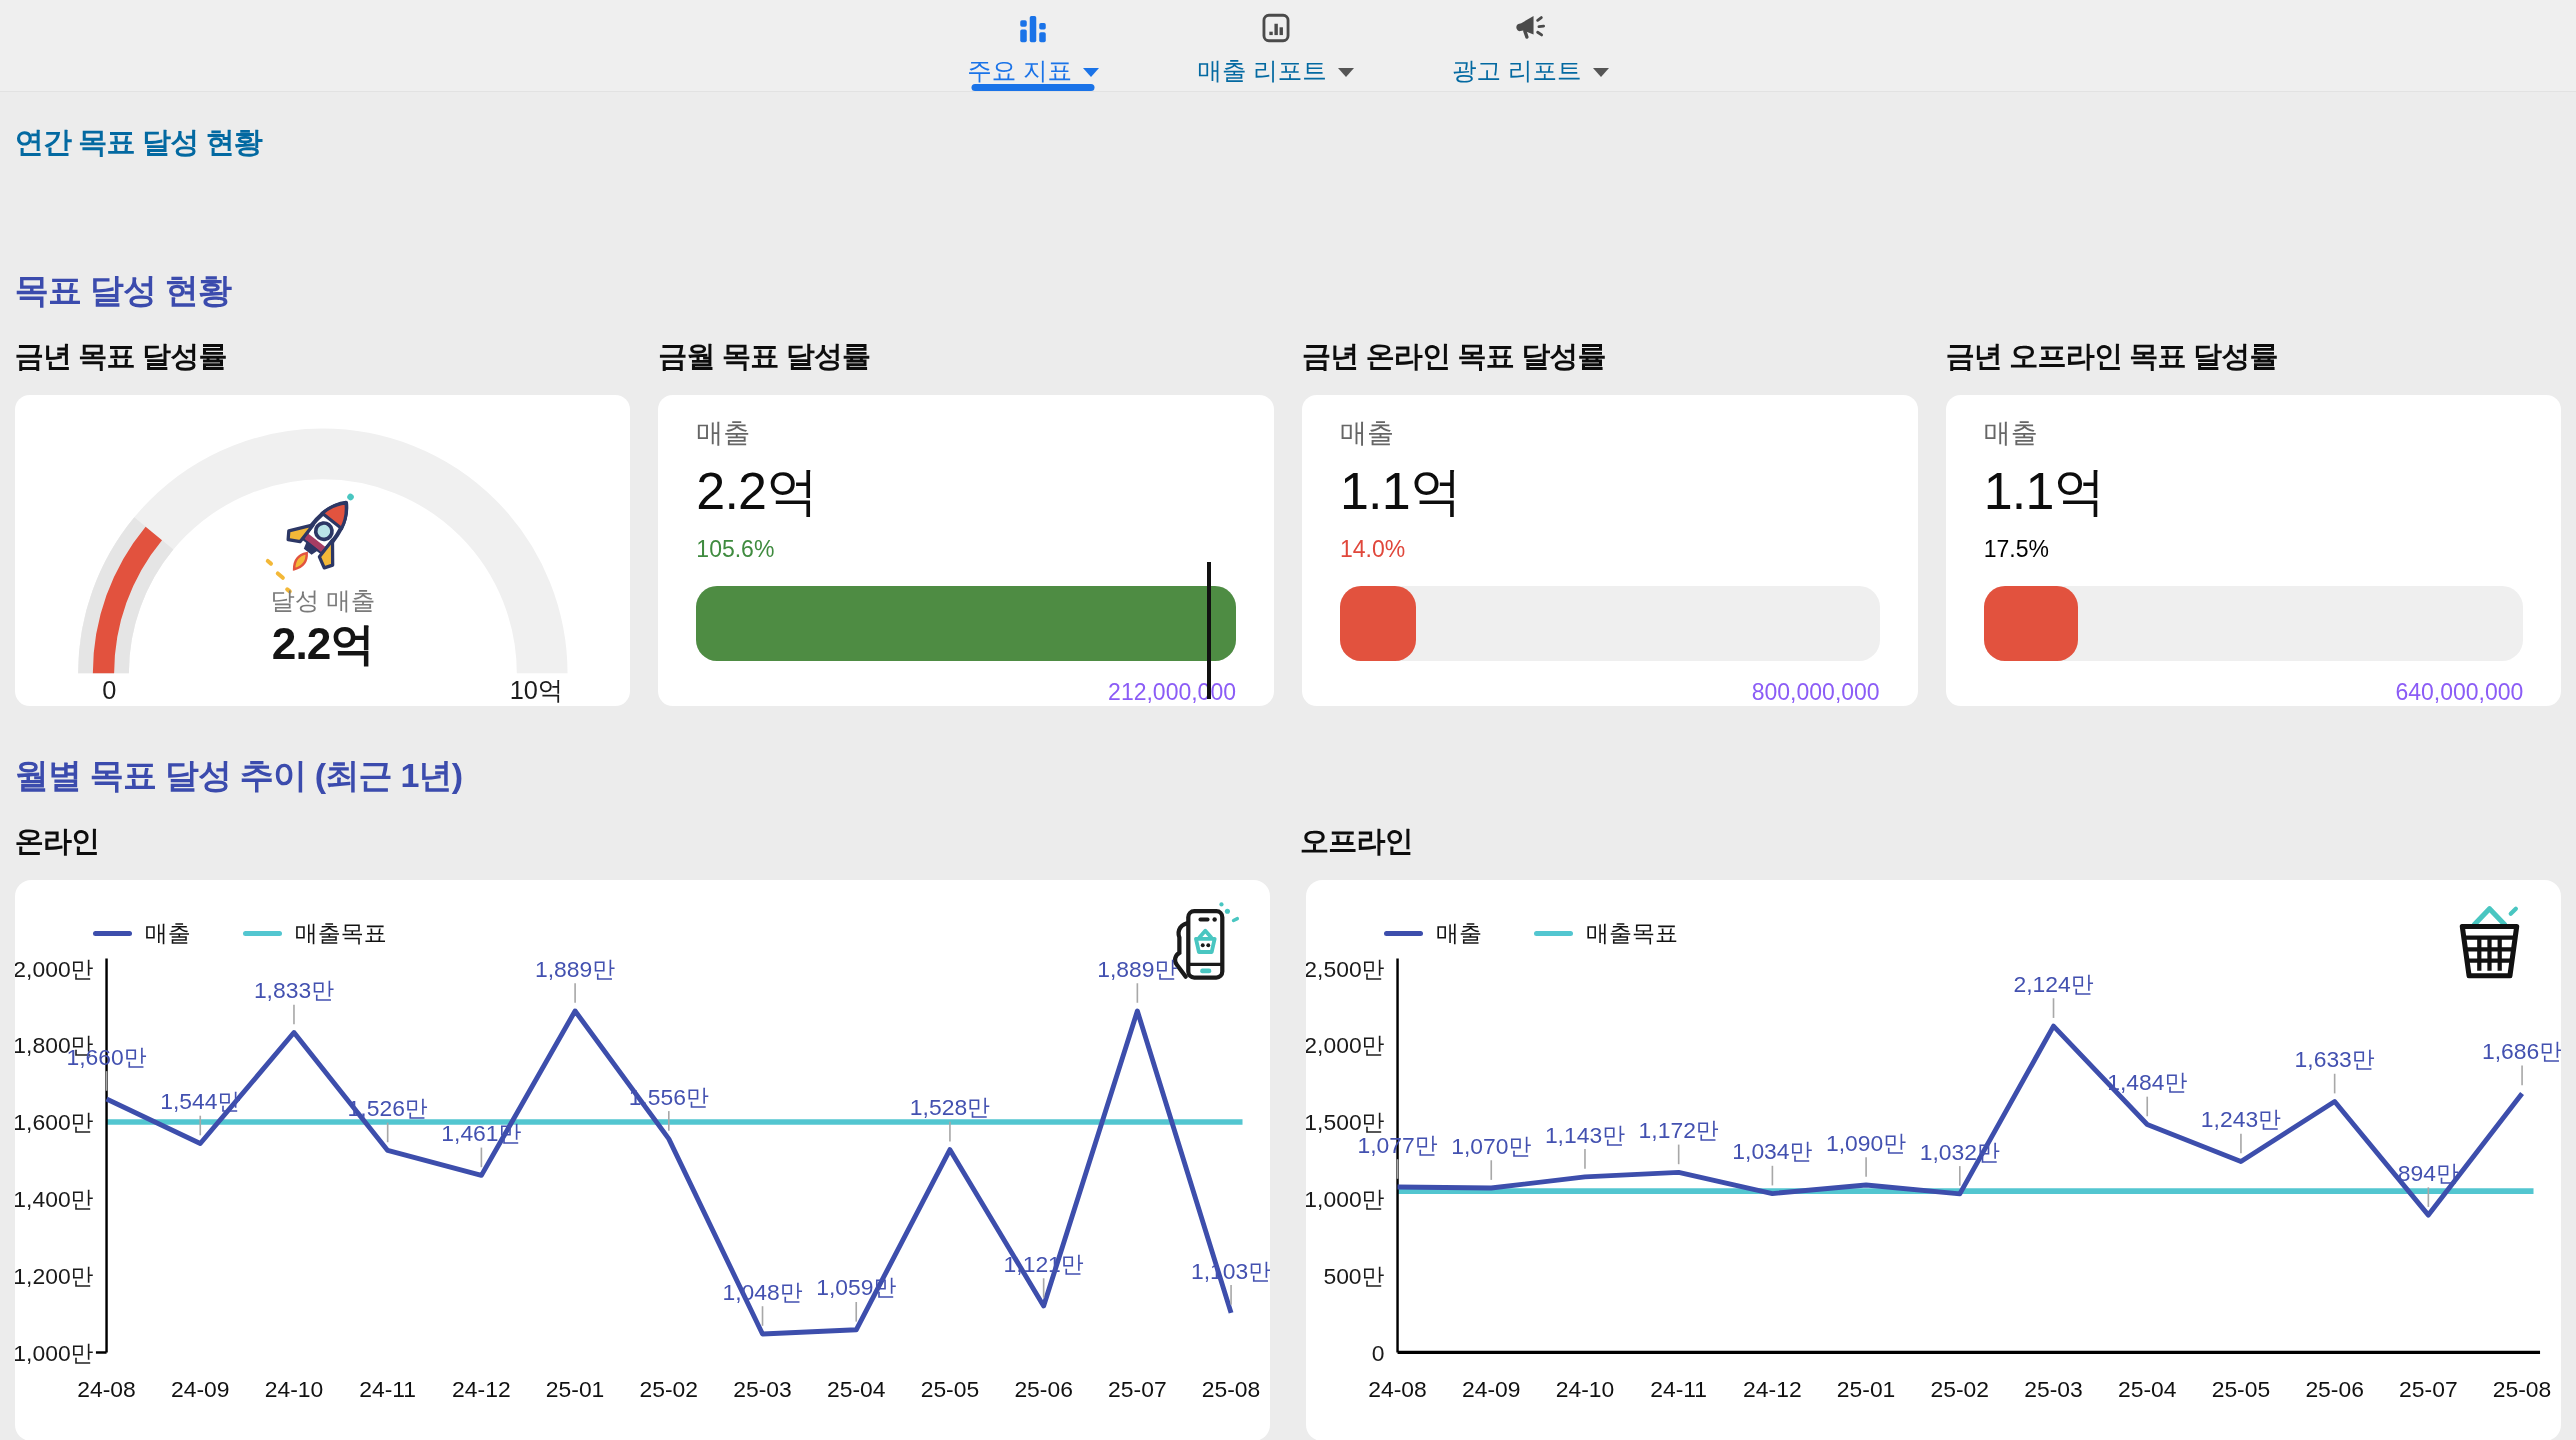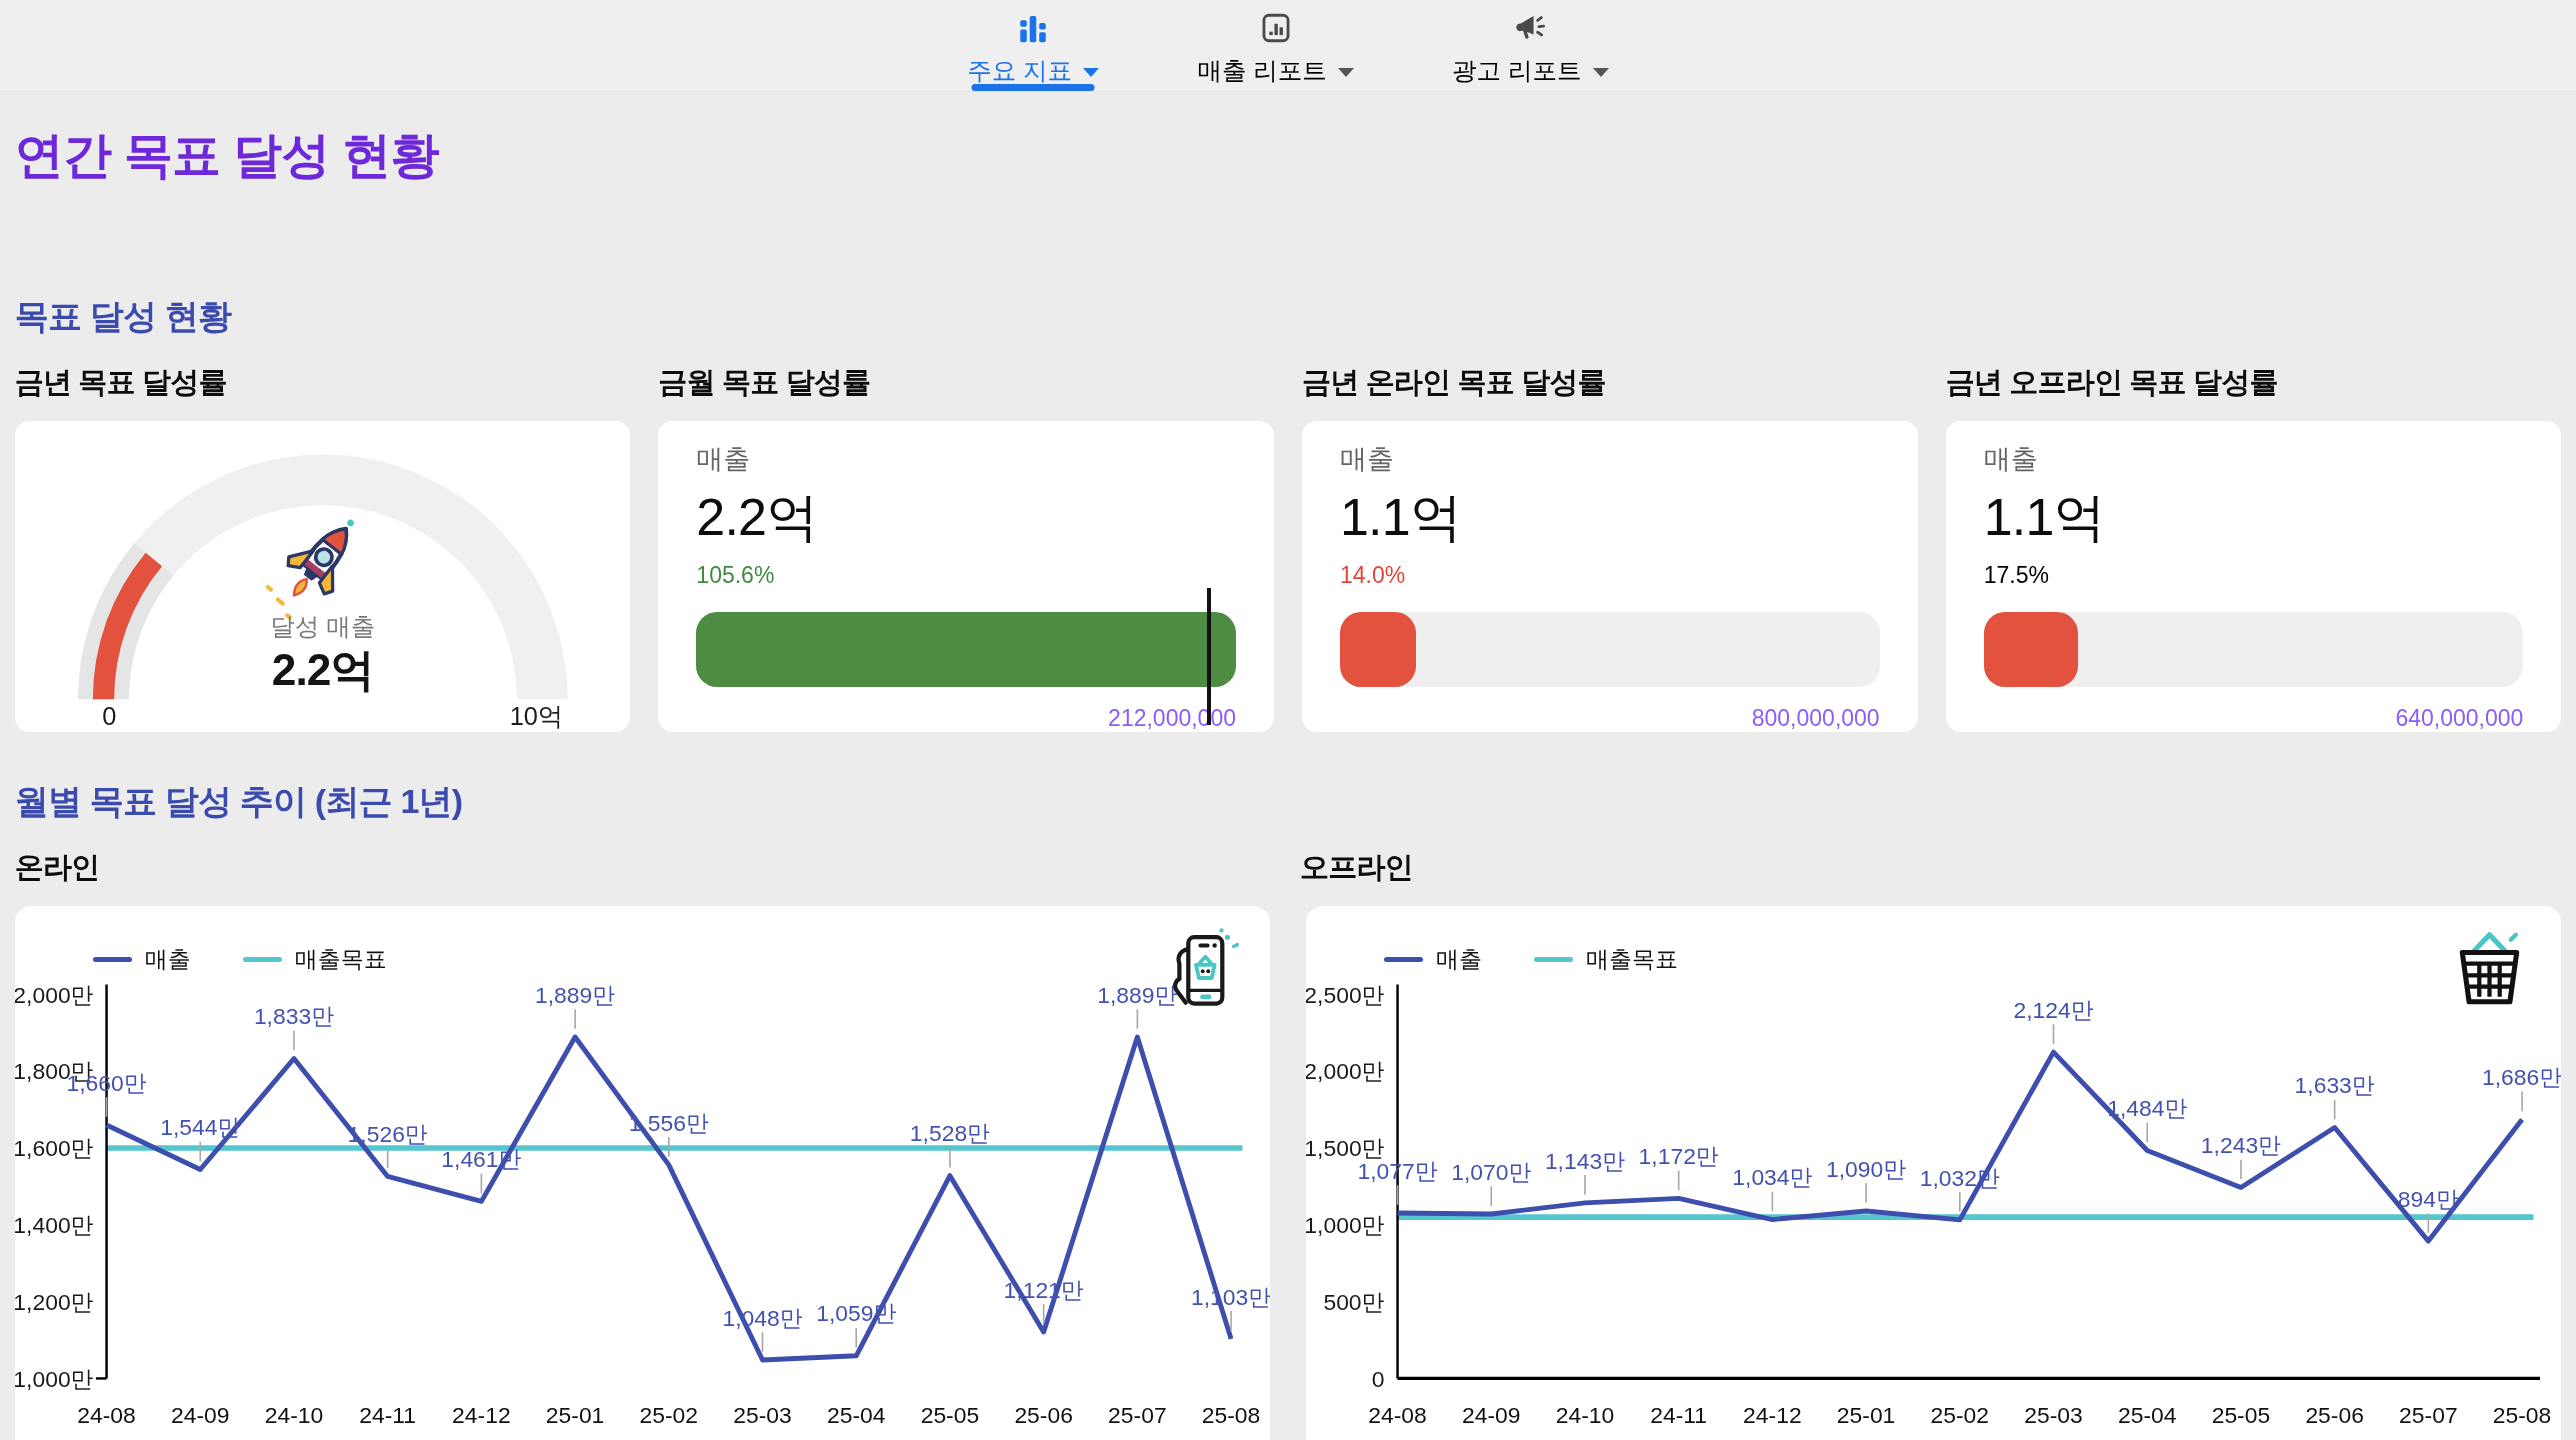--- a/index.html
+++ b/index.html
@@ -11,35 +11,35 @@
   
   .nav {
     height:92px; display:flex; justify-content:center; align-items:stretch;
     gap:98px; background:#efefef; border-bottom:0.8px solid #e2e2e2;text-align:center;
   }
   .tab {
     position:relative; display:flex; flex-direction:column; align-items:center;
     justify-content:flex-start; padding-top:11.4px; cursor:pointer; color:#444;
   }
   .tab .tab-icon { width:34px; height:34px; display:block; color:#4a4a4a; }
-  .tab .tab-label-row { display:flex; align-items:center; margin-top:8.2px; font-size:24.5px; font-weight:500; color:#000000; }
+  .tab .tab-label-row { display:flex; align-items:center; margin-top:8.2px; font-size:24.5px; font-weight:500; color:#0369a1; }
   .tab .caret {
     width:0; height:0; margin-left:11.4px; margin-top:4.9px;
     border-left:8.2px solid transparent; border-right:8.2px solid transparent;
     border-top:9.8px solid #555;
   }
   .tab.active .tab-icon, .tab.active .tab-label-row { color:#1a73e8; }
   .tab.active .caret { border-top-color:#1a73e8; }
   .tab.active::after {
     content:""; position:absolute; bottom:0; left:50%; transform:translateX(-50%);
     width:123px; height:7.4px; border-radius:4.1px; background:#1a73e8;
   }
   
   .main { padding:0 14.7px; }
-  .page-title { margin-top:31px; font-size:49px; font-weight:700; color:#6d28d9; letter-spacing:-0.8px; }
+  .page-title { margin-top:31px; font-size:29px; font-weight:700; color:#0369a1; letter-spacing:-0.8px; }
   .section-title { font-size:34px; font-weight:700; color:#3b4bad; letter-spacing:-0.8px; }
   #goal-section-title { margin-top:105px; }
   #trend-section-title { margin-top:47px; }
   .cards-grid { margin-top:23px; display:grid; grid-template-columns:repeat(4,1fr); gap:28px; }
   .card-title { font-size:29px; font-weight:700; color:#0d0d0d; margin-bottom:18px; letter-spacing:-0.8px; }
   .card { background:#fff; border-radius:14.7px; }
   .gauge-card, .metric-card { height:311px; position:relative; overflow:hidden; }
   .gauge-card svg { position:absolute; inset:0; width:100%; height:100%; }
   .g-label { font-size:30px; fill:#7a7a7a; text-anchor:middle; }
   .g-value { font-size:54px; font-weight:600; fill:#141414; text-anchor:middle; letter-spacing:-1px; }

